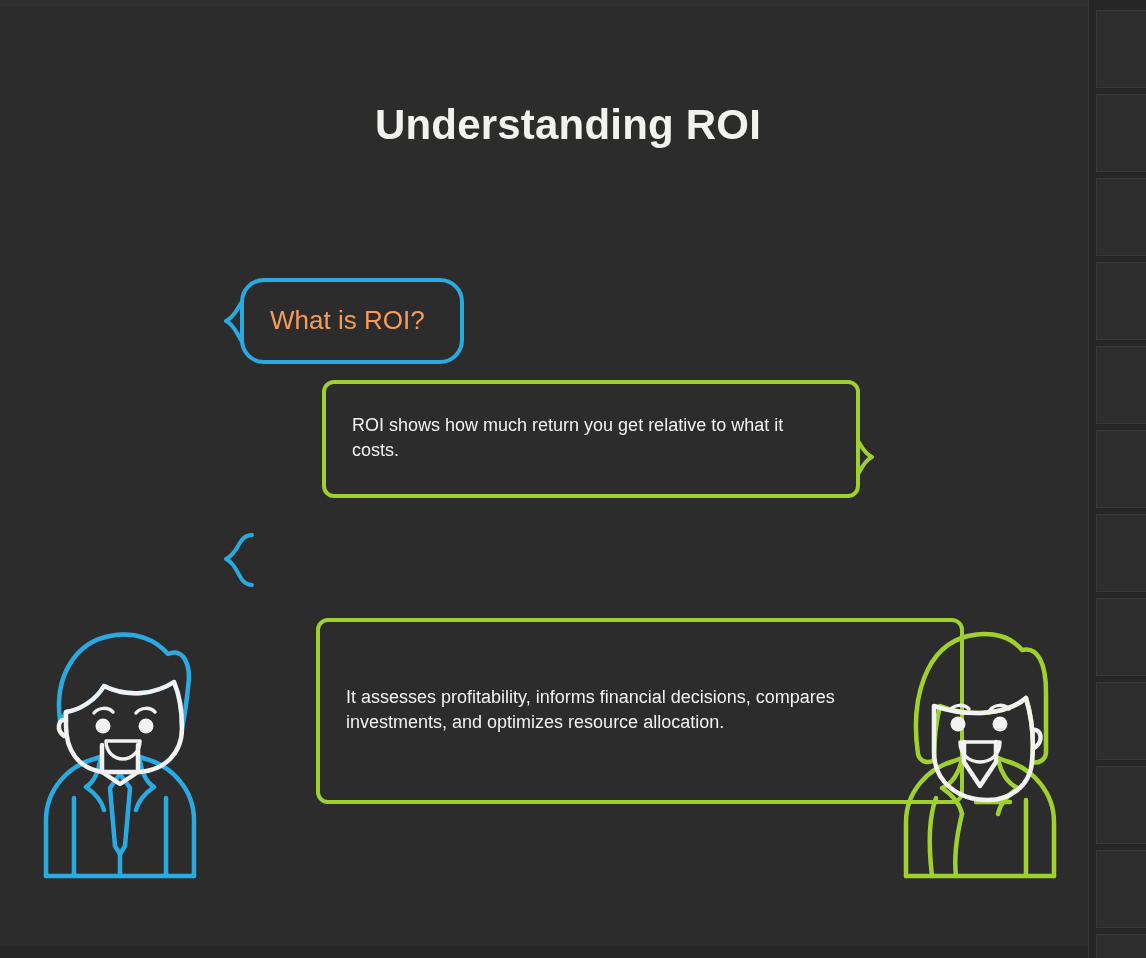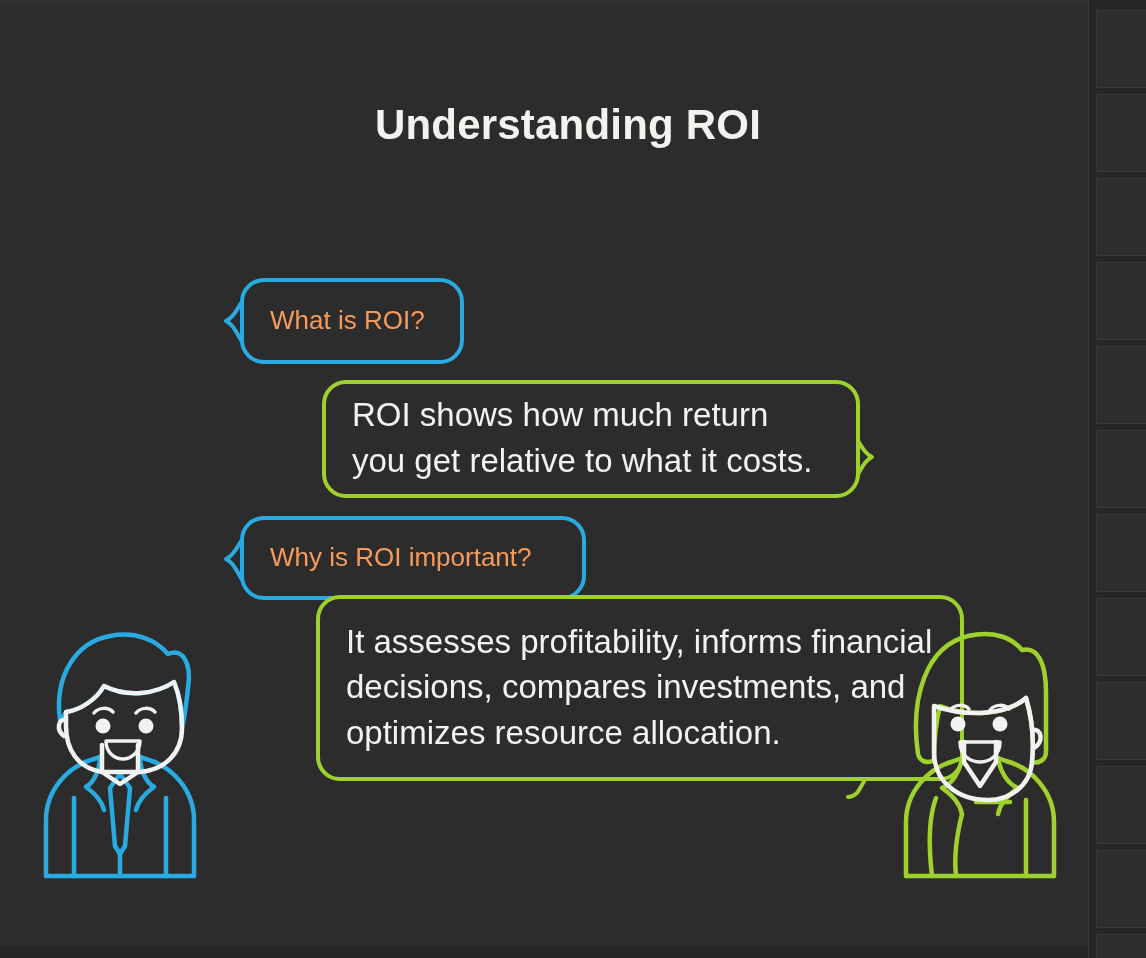--- a/index.html
+++ b/index.html
@@ -83,43 +83,43 @@
   .bubble-question {
     border: 4px solid #29abe2;
     color: #f79b5c;
     font-size: 26px;
     padding: 10px 20px 12px 26px;
     border-radius: 24px;
   }
   .bubble-answer {
     border: 4px solid #9fd12e;
     color: #f2f2f2;
-    font-size: 33px;
+    font-size: 18px;
     line-height: 1.38;
     padding: 16px 26px 18px 26px;
-    border-radius: 24px;
+    border-radius: 12px;
   }
 
   
   .tail {
     position: absolute;
     pointer-events: none;
   }
 
   
   #bubble-q1 { left: 240px; top: 272px; width: 224px; height: 86px; }
   #tail-q1   { left: 214px; top: 288px; width: 40px; height: 56px; }
 
   #bubble-a1 { left: 322px; top: 374px; width: 538px; height: 118px; }
   #tail-a1   { left: 844px; top: 424px; width: 40px; height: 56px; }
 
   #bubble-q2 { left: 240px; top: 510px; width: 346px; height: 84px; }
   #tail-q2   { left: 214px; top: 526px; width: 40px; height: 56px; }
 
-  #bubble-a2 { left: 316px; top: 589px; width: 648px; height: 186px; justify-content: center; }
+  #bubble-a2 { left: 316px; top: 612px; width: 648px; height: 186px; justify-content: center; }
   #tail-a2   { left: 846px; top: 738px; width: 40px; height: 56px; }
 
   
   .avatar {
     position: absolute;
   }
   #avatar-male   { left: 36px;  top: 596px; width: 168px; height: 278px; }
   #avatar-female { left: 896px; top: 596px; width: 168px; height: 278px; }
 
   
@@ -170,23 +170,20 @@
     <svg class="tail" id="tail-a1" viewBox="0 0 40 56">
       <path d="M2 3 C 16 3, 14 20, 28 27 C 14 34, 16 53, 2 53" fill="none" stroke="#9fd12e" stroke-width="4" stroke-linecap="round" stroke-linejoin="round"></path>
     </svg>
     <div class="bubble bubble-answer" id="bubble-a1">
       <span class="bubble-text">ROI shows how much return you get relative to what it costs.</span>
     </div>
 
     <svg class="tail" id="tail-q2" viewBox="0 0 40 56">
       <path d="M38 3 C 24 3, 26 20, 12 27 C 26 34, 24 53, 38 53" fill="none" stroke="#29abe2" stroke-width="4" stroke-linecap="round" stroke-linejoin="round"></path>
     </svg>
-    <div class="bubble bubble-question" id="bubble-q2">
-      <span class="bubble-text">Why is ROI important?</span>
-    </div>
 
     <svg class="tail" id="tail-a2" viewBox="0 0 40 56">
       <path d="M2 3 C 16 3, 14 20, 28 27 C 14 34, 16 53, 2 53" fill="none" stroke="#9fd12e" stroke-width="4" stroke-linecap="round" stroke-linejoin="round"></path>
     </svg>
     <div class="bubble bubble-answer" id="bubble-a2">
       <span class="bubble-text">It assesses profitability, informs financial decisions, compares investments, and optimizes resource allocation.</span>
     </div>
 
     <svg class="avatar" id="avatar-male" viewBox="0 0 168 278">
       <g fill="none" stroke-width="4.5" stroke-linecap="round" stroke-linejoin="round">

